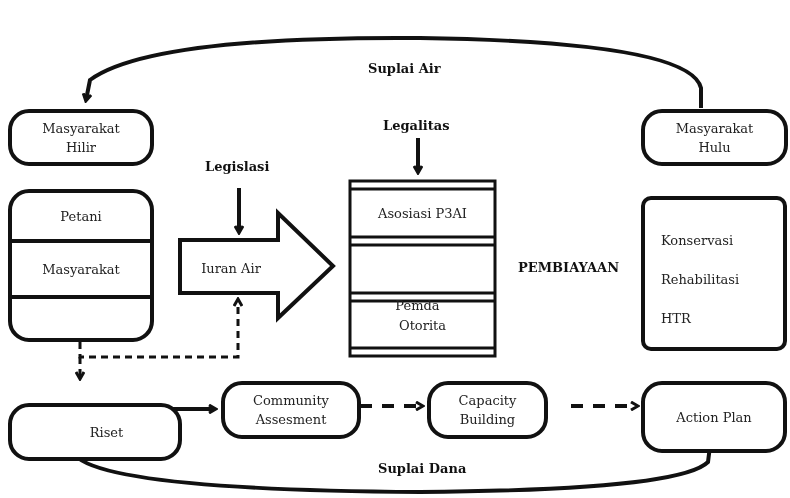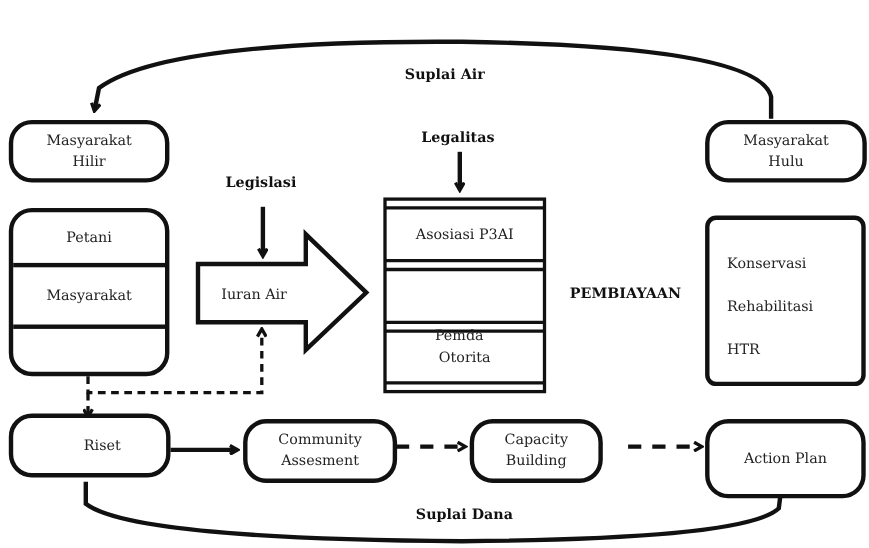--- a/index.html
+++ b/index.html
@@ -81,21 +81,21 @@
 <div class="cell" style="left:352px;top:191px;width:141px;height:45px;">Asosiasi P3AI</div>
 <div class="cell" style="left:352px;top:247px;width:131px;height:45px;margin-top:36px;">Pemda</div>
 <div class="cell" style="left:352px;top:303px;width:141px;height:45px;">Otorita</div>
 
 <div class="box" style="left:641px;top:196px;width:146px;height:155px;border-radius:10px;display:block;">
   <div style="position:absolute;left:16px;top:31px;">Konservasi</div>
   <div style="position:absolute;left:16px;top:70px;">Rehabilitasi</div>
   <div style="position:absolute;left:16px;top:109px;">HTR</div>
 </div>
 
-<div class="box" style="left:8px;top:376px;width:147px;height:58px;padding-left:23px;">Riset</div>
+<div class="box" style="left:8px;top:403px;width:174px;height:58px;padding-left:23px;">Riset</div>
 <div class="box" style="left:221px;top:381px;width:140px;height:58px;">
   <div>
       <div>Community</div>
       <div>Assesment</div>
     </div>
 </div>
 <div class="box" style="left:427px;top:381px;width:121px;height:58px;">
   <div>
       <div>Capacity</div>
       <div>Building</div>

